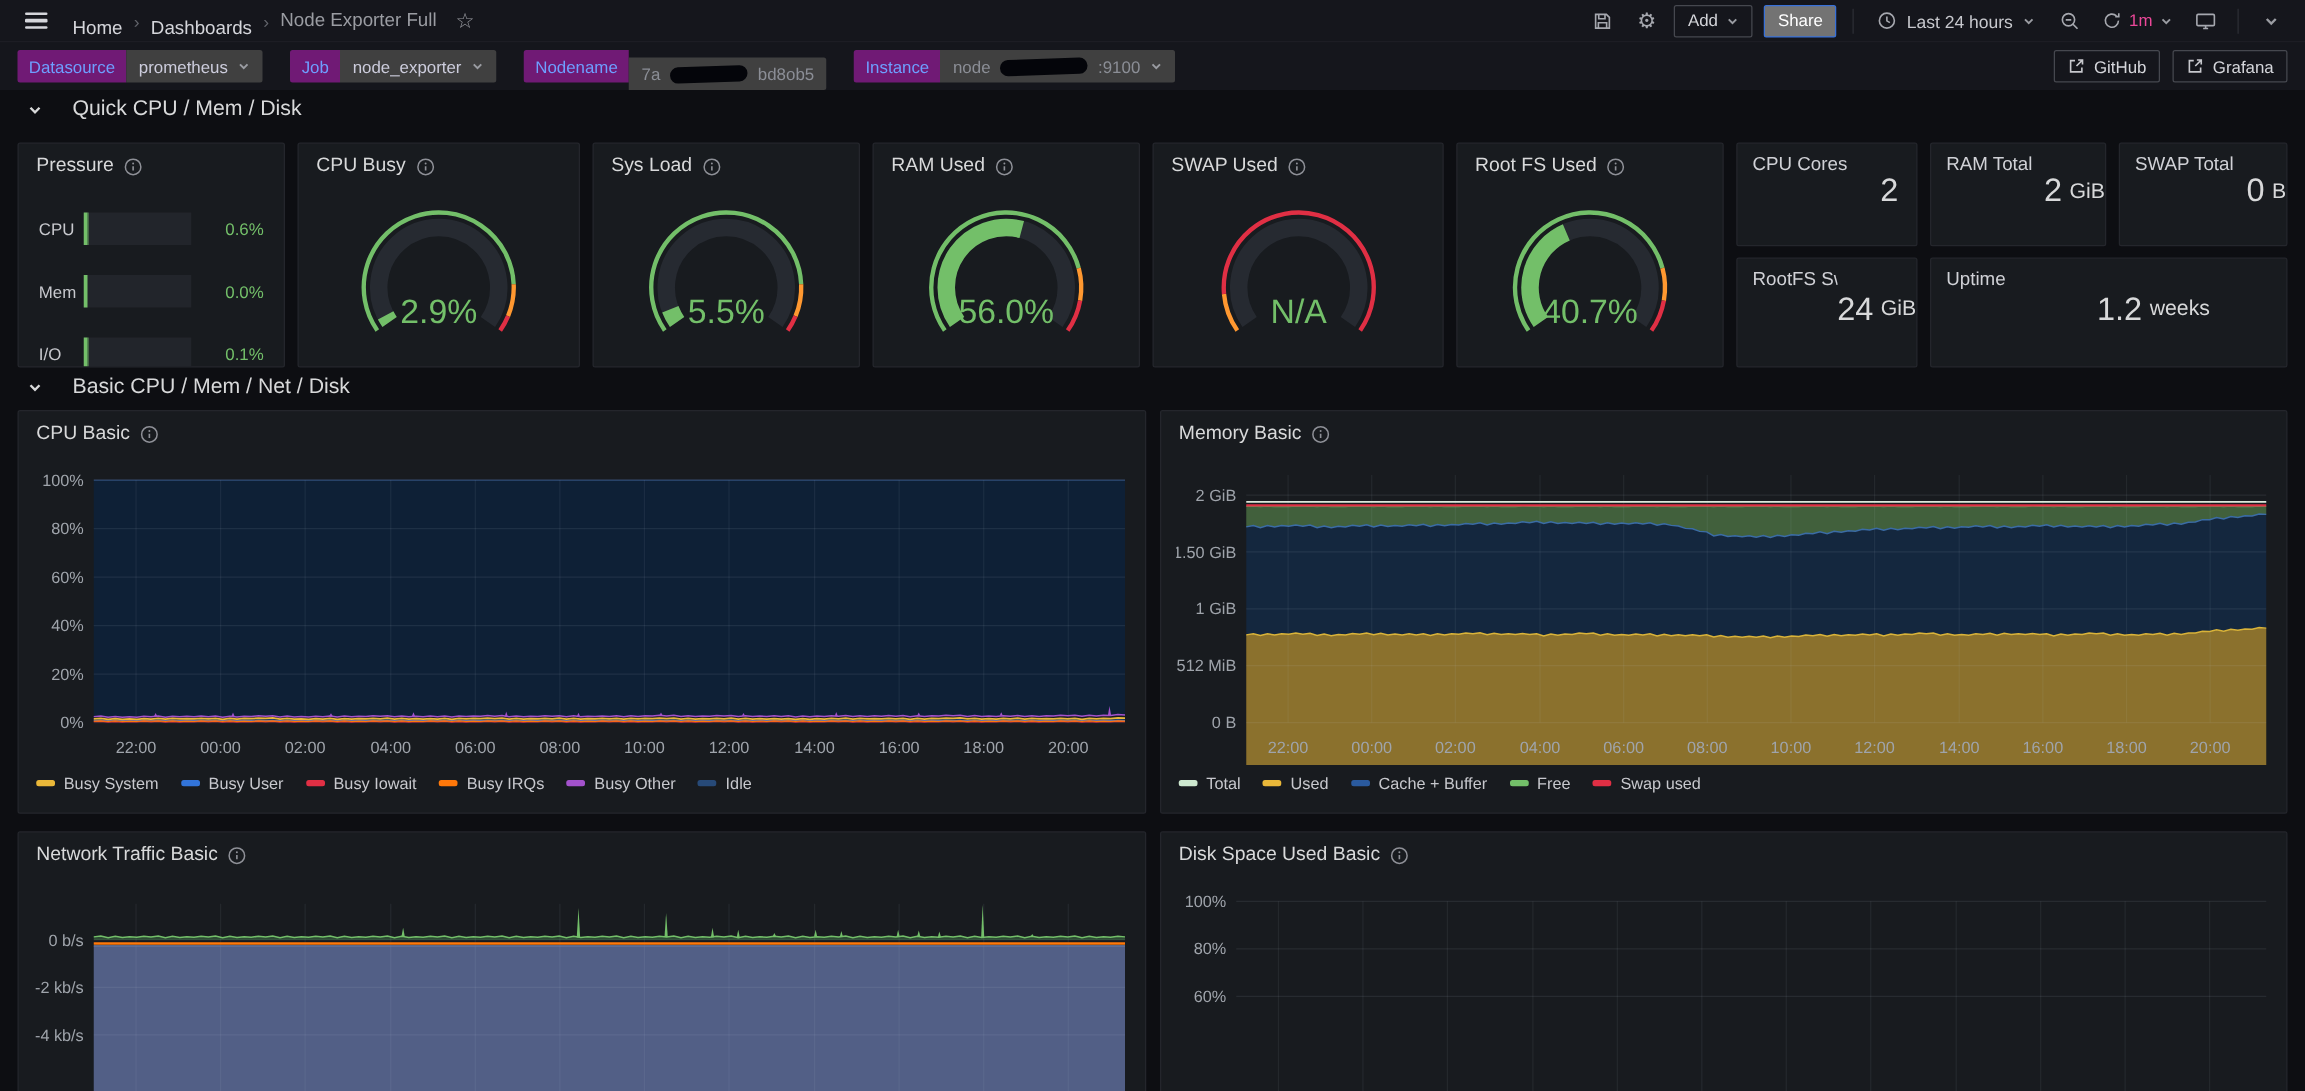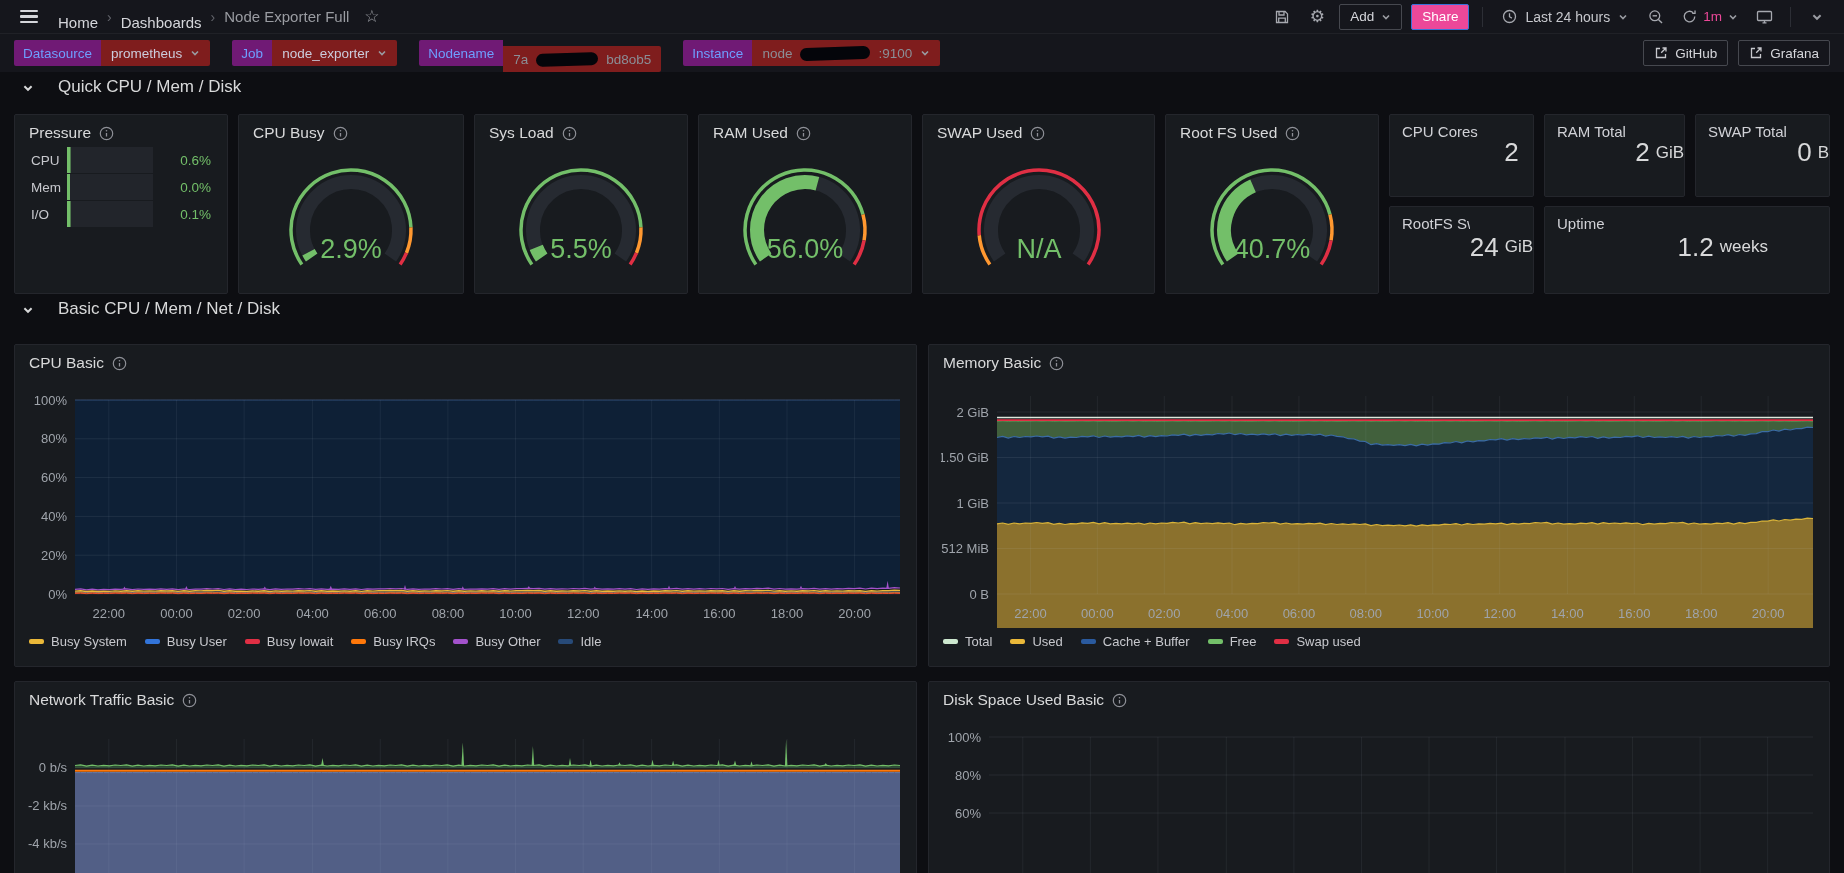--- a/index.html
+++ b/index.html
@@ -21,64 +21,64 @@
   .breadcrumb a { color:#d5d6db; text-decoration:none; cursor:pointer;margin-top:12px; }
   .breadcrumb .sep { color:#62646b; font-size:14px; }
   .breadcrumb .current { color:#9a9ca2; }
   .star { color:#9a9ca2; font-size:17px; margin-left:6px; cursor:pointer; }
   .nav-right { display:flex; align-items:center; gap:9px; }
   .iconbtn { display:inline-flex; align-items:center; justify-content:center; width:26px; height:26px; cursor:pointer; border-radius:2px; }
   .iconbtn svg { display:block; }
   .gear-glyph { font-size:17px; color:#a6a8af; line-height:1; }
   .btn { height:26px; display:inline-flex; align-items:center; gap:7px; padding:0 10px;
          border:1px solid #46484f; border-radius:2px; font-size:13.5px; color:#d5d6db; cursor:pointer; background:transparent;justify-content:center; }
-  .btn.primary { background:#ec4899; border-color:#3871d9; color:#fff; font-weight:500; }
+  .btn.primary { background:#737373; border-color:#3871d9; color:#fff; font-weight:500; }
   .vdiv { width:1px; height:20px; background:#2c2e35; margin:0 4px; }
   .timepicker { display:inline-flex; align-items:center; gap:8px; font-size:14px; color:#c7c8cd; cursor:pointer; padding:0 6px; height:26px; }
   .refresh-group { display:inline-flex; align-items:center; gap:6px; color:#ec4899; font-size:13.5px; cursor:pointer; height:26px; padding:0 4px; }
   
   .varrow {
     height:38px; background:#15161c; display:flex; align-items:center; padding:0 14px; gap:22px;
   }
   .vgroup { display:flex; align-items:center; }
   .vlabel { height:26px; display:inline-flex; align-items:center; padding:0 9px; background:#701a75;
             color:#6e9fff; font-size:13.5px; font-weight:500; border-radius:2px 0 0 2px; }
-  .vvalue { height:26px; display:inline-flex; align-items:center; gap:8px; padding:0 10px; background:#7f1d1d;
+  .vvalue { height:26px; display:inline-flex; align-items:center; gap:8px; padding:0 10px; background:#404040;
             color:#ccccdc; font-size:13.5px; border-radius:0 2px 2px 0; cursor:pointer; min-width:90px; }
   .redact { display:inline-block; height:13px; border-radius:7px; background:#04050a; transform:rotate(-2deg); vertical-align:middle; }
   .dimtext { color:#8b8e96; }
   .varlinks { margin-left:auto; display:flex; gap:10px; }
   
   .section-header { display:flex; align-items:center; gap:24px; margin:0 0 0 22px; height:30px;
                     font-size:17px; font-weight:500; color:#d8d9da; cursor:pointer; }
   .section-header svg { margin-top:2px; }
   .row1 { display:grid; grid-template-columns:214px 226px 214px 214px 233px 214px 1fr;
           gap:10px; margin:12px 14px 0 14px; height:180px; }
   .panel { background:#181b1f; border:1px solid #24262c; border-radius:2px; position:relative; overflow:hidden; }
   .panel-header { display:flex; align-items:center; gap:8px; padding:9px 14px 4px 14px; }
   .panel-title { font-size:15.5px; font-weight:500; color:#d8d9da; cursor:pointer; white-space:nowrap; overflow:hidden; }
   .info-ic { flex:none; cursor:pointer; }
   
-  .prow { display:flex; align-items:center; margin:1px 16px 0 16px; gap:2px; }
+  .prow { display:flex; align-items:center; margin:24px 16px 0 16px; gap:2px; }
   .plabel { width:34px; font-size:13.5px; color:#c7c8cd; }
   .pbar { width:86px; height:26px; background:#22252b; border-left:3px solid #73bf69; position:relative; }
   .pbar i { position:absolute; left:0; top:0; bottom:0; background:rgba(115,191,105,0.55); }
   .pval { margin-left:auto; font-size:13.5px; color:#73bf69; }
   
   .gauge-wrap { display:flex; justify-content:center; }
   .gauge-value { fill:#73bf69; font-size:27px; font-weight:500; }
   
   .stats-grid { display:grid; grid-template-columns:145px 141px 135px; grid-template-rows:83px 88px; gap:9px 10px; }
   .stat-body { position:absolute; inset:0; display:flex; }
   .stat-title { padding:8px 12px 0 12px; font-size:15px; color:#d0d1d6; white-space:nowrap; overflow:hidden; }
   .stat-val { flex:1; display:flex; align-items:center; justify-content:center; gap:6px; padding-bottom:6px; }
   .stat-num { font-size:26px; color:#d8d9da; }
   .stat-unit { font-size:17px; color:#d8d9da; }
   
-  .row2 { display:grid; grid-template-columns:903px 902px; gap:11px; margin:20px 14px 0 14px; height:323px; }
+  .row2 { display:grid; grid-template-columns:903px 902px; gap:11px; margin:4px 14px 0 14px; height:323px; }
   .row3 { display:grid; grid-template-columns:903px 902px; gap:11px; margin:14px 14px 0 14px; height:260px; }
   .chart-area { padding:0 12px; cursor:crosshair; }
   .tick { fill:#9fa4ab; font-size:13px; font-family:"Liberation Sans",sans-serif; }
   .chart-legend { display:flex; flex-wrap:wrap; gap:4px 18px; padding:2px 14px 0 14px; }
   .legend-item { display:inline-flex; align-items:center; gap:7px; font-size:13px; color:#c7c8cd; cursor:pointer; }
   .legend-item i { width:15px; height:4.5px; border-radius:2px; display:inline-block; }
   .chev { stroke:#9a9ca2; fill:none; stroke-width:1.6; }
 </style>
 </head>
 <body>

